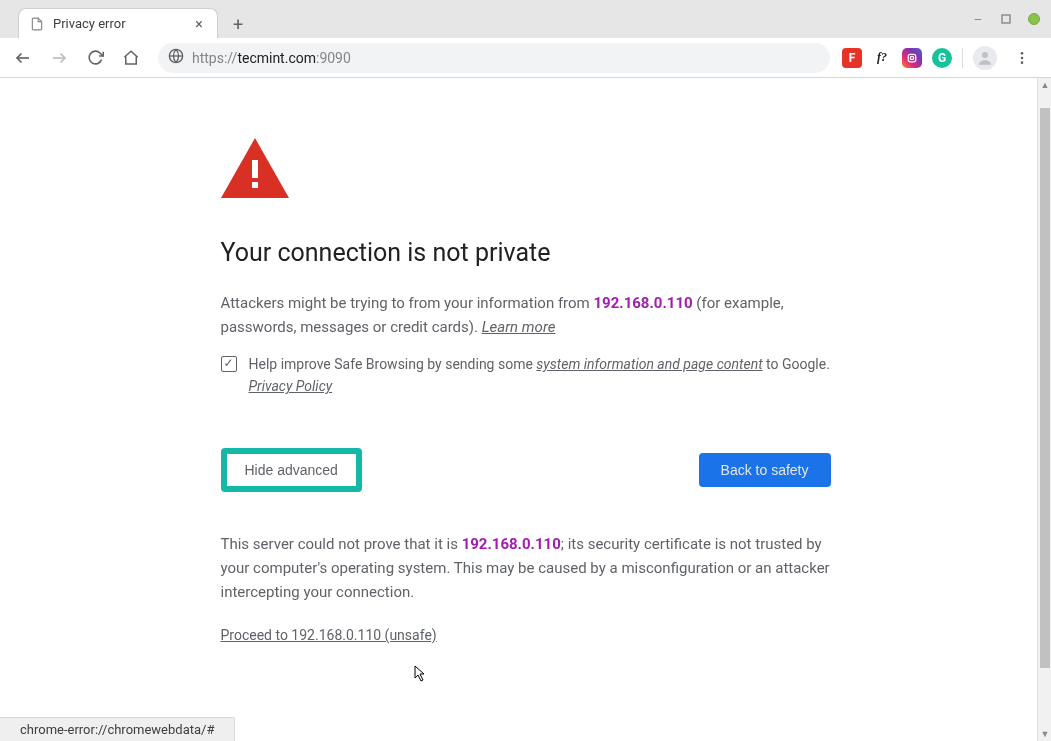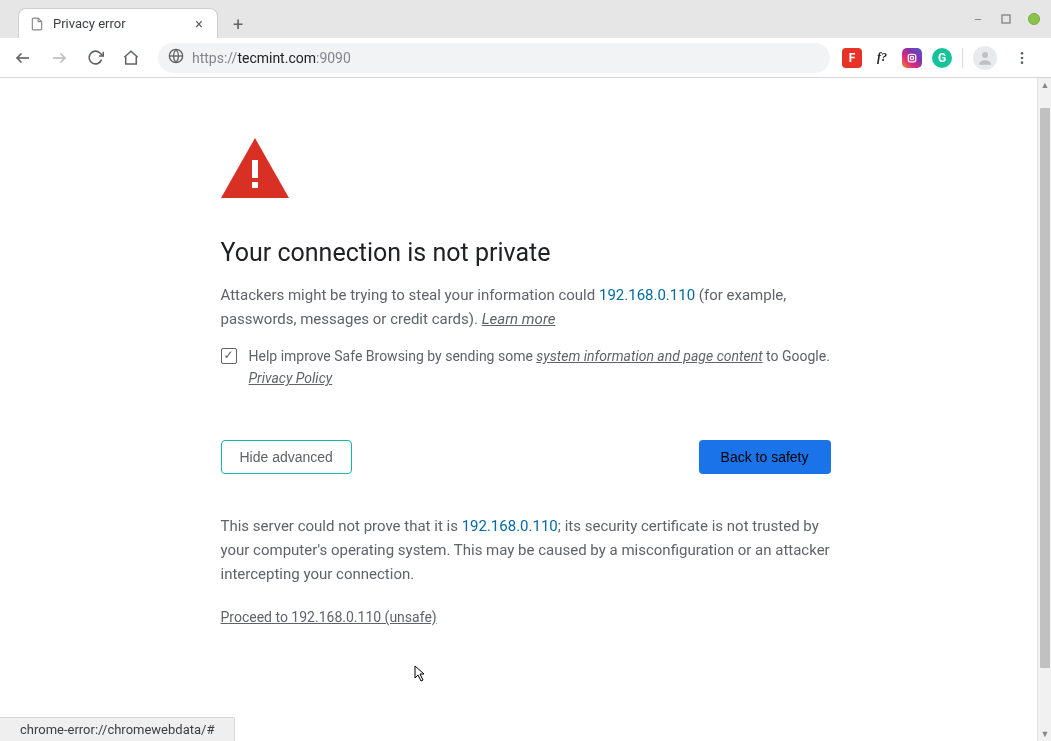--- a/index.html
+++ b/index.html
@@ -118,39 +118,39 @@
       margin: 60px auto 0 auto;
       color: #5f6368;
       font-size: 15px;
       line-height: 1.6;
     }
     .warn-icon { margin-bottom: 28px; }
     .interstitial h1 {
       font-size: 25px;
       font-weight: 400;
       color: #202124;
-      margin-bottom: 10px;
+      margin-bottom: 18px;
     }
     .para { margin-bottom: 14px; color:#5f6368;}
-    .para .bold { font-weight: 400; color:#0369a1;}
+    .para .bold { font-weight: 700; color:#a21caf;}
     .link { color:#5f6368; text-decoration: underline; cursor:pointer;font-style:italic;}
     .errcode { font-size: 13px; color:#5f6368; margin-bottom: 40px;}
     .checkbox-row { display:flex; align-items:flex-start; gap:12px; margin-bottom: 50px;}
     .checkbox {
       width:16px; height:16px; border:1.5px solid #5f6368; border-radius:2px; flex-shrink:0; margin-top:3px;
       display:flex; align-items:center; justify-content:center; font-size:12px; color:#5f6368; cursor:pointer;
     }
     .checkbox-text { font-size:14px; color:#5f6368; }
     .button-row { display:flex; justify-content:space-between; align-items:center; margin-bottom: 40px;}
     .btn-secondary {
-      padding: 8px 18px; border:1px solid #14b8a6; background:#fff; color:#5f6368;
+      padding: 8px 18px; border:6px solid #14b8a6; background:#fff; color:#5f6368;
       border-radius:4px; font-size:14px; cursor:pointer;
     }
     .btn-primary {
-      padding: 9px 22px; background:#1a73e8; color:#000000; border:none; border-radius:4px;
+      padding: 9px 22px; background:#1a73e8; color:#e5e5e5; border:none; border-radius:4px;
       font-size:14px; cursor:pointer;
     }
     .proceed-link { font-size:14px; color:#5f6368; text-decoration:underline; cursor:pointer; display:inline-block; margin-top:6px;}
     .status-bar {
       position:absolute; bottom:0; left:0; background:#efefef; border:1px solid #d6d6d6;
       border-left:none; border-bottom:none; padding:4px 20px; font-size:13px; color:#3c4043;
       border-top-right-radius: 2px;
     }
     .cursor-pointer {
       position:absolute; left:410px; bottom:56px; width:16px; height:20px; pointer-events:none;
@@ -261,21 +261,21 @@
   <div class="interstitial">
     <div class="warn-icon">
       <svg width="68" height="60" viewBox="0 0 68 60">
           <polygon points="34,0 68,60 0,60" fill="#d93025"></polygon>
           <rect x="31" y="22" width="6" height="18" fill="#fff"></rect>
           <rect x="31" y="44" width="6" height="6" fill="#fff"></rect>
         </svg>
     </div>
     <h1>Your connection is not private</h1>
     <p class="para">
-      <span>Attackers might be trying to steal your information could </span><span class="bold">192.168.0.110</span><span> (for example, passwords, messages or credit cards). </span><span class="link">Learn more</span>
+      <span>Attackers might be trying to from your information from </span><span class="bold">192.168.0.110</span><span> (for example, passwords, messages or credit cards). </span><span class="link">Learn more</span>
     </p>
 
     <div class="checkbox-row">
       <div class="checkbox">✓</div>
       <div class="checkbox-text">
         <span>Help improve Safe Browsing by sending some </span><span class="link">system information and page content</span><span> to Google. </span><span class="link">Privacy Policy</span>
       </div>
     </div>
 
     <div class="button-row">

